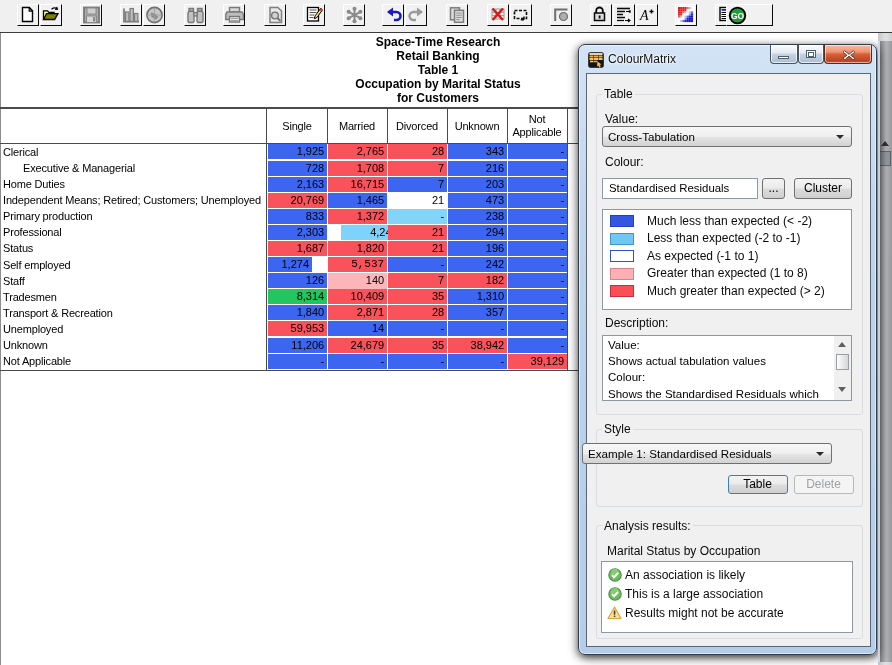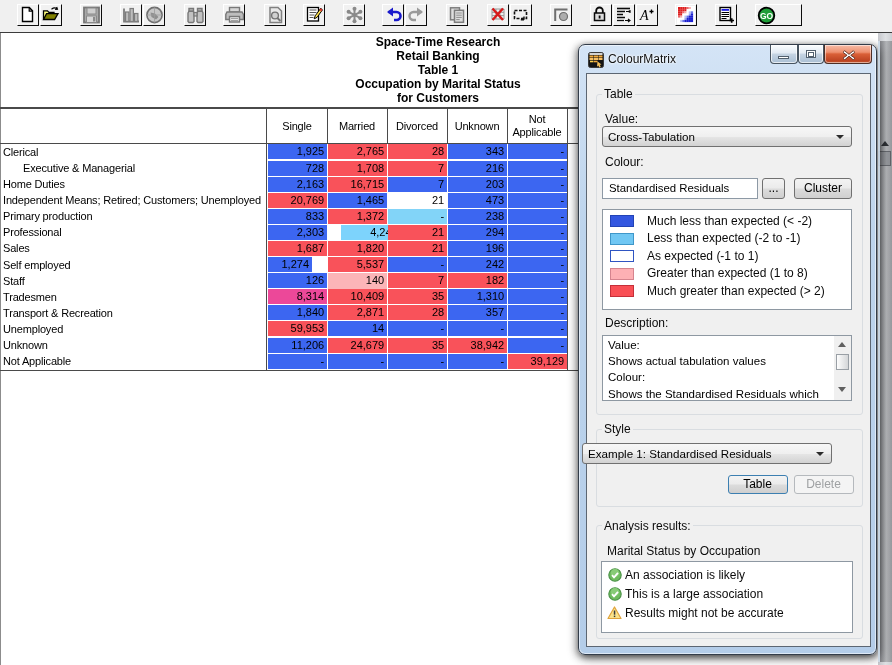--- a/index.html
+++ b/index.html
@@ -225,21 +225,21 @@
     </svg>
   </div>
 <div class="tb" style="left:715px;width:20.0px;">
     <svg width="18" height="17" viewBox="0 0 18 17">
       <rect x="3" y="1.5" width="10.5" height="13" fill="#fff" stroke="#000" stroke-width="1.4"></rect>
       <rect x="4.5" y="3" width="7.5" height="1.8" fill="#1a1ae0"></rect>
       <path d="M4.5 6.5h7.5M4.5 8.5h7.5M4.5 10.5h7.5M4.5 12.5h5" stroke="#000" stroke-width="1"></path>
       <path d="M14.7 12.2v4.6M12.4 14.5h4.6" stroke="#000" stroke-width="1.7"></path>
     </svg>
   </div>
-<div class="tb" style="left:755px;width:20.0px;padding-left:25px;">
+<div class="tb" style="left:726px;width:20.0px;padding-left:25px;">
     <svg width="19" height="19" viewBox="0 0 19 19">
       <circle cx="9.5" cy="9.5" r="7.8" fill="#1f9e38" stroke="#000" stroke-width="1.8"></circle>
       <text x="9.5" y="12.8" text-anchor="middle" font-size="8.5" font-weight="bold" fill="#fff" font-family="Liberation Sans,sans-serif">GO</text>
     </svg>
   </div>
 <div class="abs" style="left:0;top:33px;width:1.2px;height:632px;background:#8c8c8c;"></div>
 <div class="abs" style="left:0;top:34.6px;width:876px;text-align:center;font-size:12px;font-weight:bold;line-height:14.1px;color:#000;">Space-Time Research<br>Retail Banking<br>Table 1<br>Occupation by Marital Status<br>for Customers</div>
 <div class="hline" style="left:0;top:107.4px;width:877px;"></div>
 <div class="hline" style="left:0;top:143.0px;width:877px;"></div>
 <div class="hline" style="left:0;top:369.6px;width:877px;"></div>
@@ -283,40 +283,40 @@
 <div class="num" style="left:327.5px;top:208.8px;width:59.2px;height:15.0px;background:#f9525a;line-height:15.0px;">1,372</div>
 <div class="num" style="left:387.5px;top:208.8px;width:59.2px;height:15.0px;background:#82d4f8;line-height:15.0px;">-</div>
 <div class="num" style="left:447.5px;top:208.8px;width:59.2px;height:15.0px;background:#3c66f1;line-height:15.0px;">238</div>
 <div class="num" style="left:507.5px;top:208.8px;width:59.2px;height:15.0px;background:#3c66f1;line-height:15.0px;">-</div>
 <div class="lbl" style="left:3px;top:226.4px;">Professional</div>
 <div class="num" style="left:267.5px;top:224.9px;width:59.2px;height:15.0px;background:#3c66f1;line-height:15.0px;">2,303</div>
 <div class="num" style="left:341px;top:224.9px;width:59.2px;height:15.0px;background:#7dd3fc;line-height:15.0px;">4,241</div>
 <div class="num" style="left:387.5px;top:224.9px;width:59.2px;height:15.0px;background:#f9525a;line-height:15.0px;">21</div>
 <div class="num" style="left:447.5px;top:224.9px;width:59.2px;height:15.0px;background:#3c66f1;line-height:15.0px;">294</div>
 <div class="num" style="left:507.5px;top:224.9px;width:59.2px;height:15.0px;background:#3c66f1;line-height:15.0px;">-</div>
-<div class="lbl" style="left:3px;top:242.4px;">Sales</div>
+<div class="lbl" style="left:3px;top:242.4px;">Status</div>
 <div class="num" style="left:267.5px;top:240.9px;width:59.2px;height:15.0px;background:#f9525a;line-height:15.0px;">1,687</div>
 <div class="num" style="left:327.5px;top:240.9px;width:59.2px;height:15.0px;background:#f9525a;line-height:15.0px;">1,820</div>
 <div class="num" style="left:387.5px;top:240.9px;width:59.2px;height:15.0px;background:#f9525a;line-height:15.0px;">21</div>
 <div class="num" style="left:447.5px;top:240.9px;width:59.2px;height:15.0px;background:#3c66f1;line-height:15.0px;">196</div>
 <div class="num" style="left:507.5px;top:240.9px;width:59.2px;height:15.0px;background:#3c66f1;line-height:15.0px;">-</div>
 <div class="lbl" style="left:3px;top:258.5px;">Self employed</div>
 <div class="num" style="left:267.5px;top:257.0px;width:44px;height:15.0px;background:#3c66f1;line-height:15.0px;">1,274</div>
-<div class="num" style="left:327.5px;top:257.0px;width:59.2px;height:15.0px;background:#f9525a;line-height:15.0px;">5,537</div>
+<div class="num" style="left:327.5px;top:257.0px;width:59.2px;height:15.0px;background:#f9525a;line-height:15.0px;font-family:Liberation Mono, monospace;">5,537</div>
 <div class="num" style="left:387.5px;top:257.0px;width:59.2px;height:15.0px;background:#3c66f1;line-height:15.0px;">-</div>
 <div class="num" style="left:447.5px;top:257.0px;width:59.2px;height:15.0px;background:#3c66f1;line-height:15.0px;">242</div>
 <div class="num" style="left:507.5px;top:257.0px;width:59.2px;height:15.0px;background:#3c66f1;line-height:15.0px;">-</div>
 <div class="lbl" style="left:3px;top:274.6px;">Staff</div>
 <div class="num" style="left:267.5px;top:273.1px;width:59.2px;height:15.0px;background:#3c66f1;line-height:15.0px;">126</div>
 <div class="num" style="left:327.5px;top:273.1px;width:59.2px;height:28px;background:#fcb5b8;line-height:15.0px;">140</div>
 <div class="num" style="left:387.5px;top:273.1px;width:59.2px;height:15.0px;background:#f9525a;line-height:15.0px;">7</div>
 <div class="num" style="left:447.5px;top:273.1px;width:59.2px;height:15.0px;background:#f9525a;line-height:15.0px;">182</div>
 <div class="num" style="left:507.5px;top:273.1px;width:59.2px;height:15.0px;background:#3c66f1;line-height:15.0px;">-</div>
 <div class="lbl" style="left:3px;top:290.7px;">Tradesmen</div>
-<div class="num" style="left:267.5px;top:289.2px;width:59.2px;height:15.0px;background:#ec4899;line-height:15.0px;">8,314</div>
+<div class="num" style="left:267.5px;top:289.2px;width:59.2px;height:15.0px;background:#22c55e;line-height:15.0px;">8,314</div>
 <div class="num" style="left:327.5px;top:289.2px;width:59.2px;height:15.0px;background:#f9525a;line-height:15.0px;">10,409</div>
 <div class="num" style="left:387.5px;top:289.2px;width:59.2px;height:15.0px;background:#f9525a;line-height:15.0px;">35</div>
 <div class="num" style="left:447.5px;top:289.2px;width:59.2px;height:15.0px;background:#3c66f1;line-height:15.0px;">1,310</div>
 <div class="num" style="left:507.5px;top:289.2px;width:59.2px;height:15.0px;background:#3c66f1;line-height:15.0px;">-</div>
 <div class="lbl" style="left:3px;top:306.8px;">Transport &amp; Recreation</div>
 <div class="num" style="left:267.5px;top:305.3px;width:59.2px;height:15.0px;background:#3c66f1;line-height:15.0px;">1,840</div>
 <div class="num" style="left:327.5px;top:305.3px;width:59.2px;height:15.0px;background:#f9525a;line-height:15.0px;">2,871</div>
 <div class="num" style="left:387.5px;top:305.3px;width:59.2px;height:15.0px;background:#f9525a;line-height:15.0px;">28</div>
 <div class="num" style="left:447.5px;top:305.3px;width:59.2px;height:15.0px;background:#3c66f1;line-height:15.0px;">357</div>
 <div class="num" style="left:507.5px;top:305.3px;width:59.2px;height:15.0px;background:#3c66f1;line-height:15.0px;">-</div>

